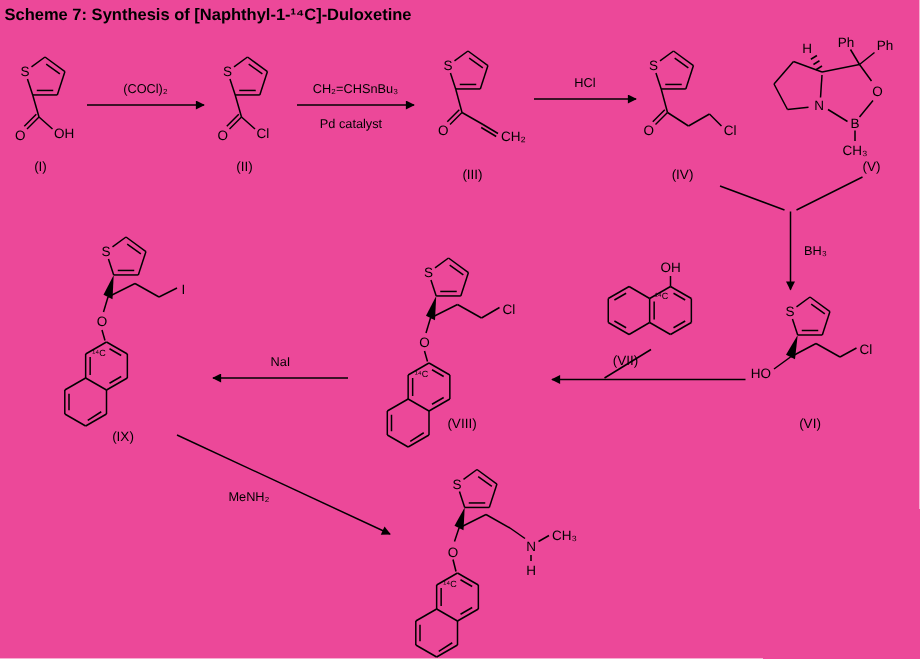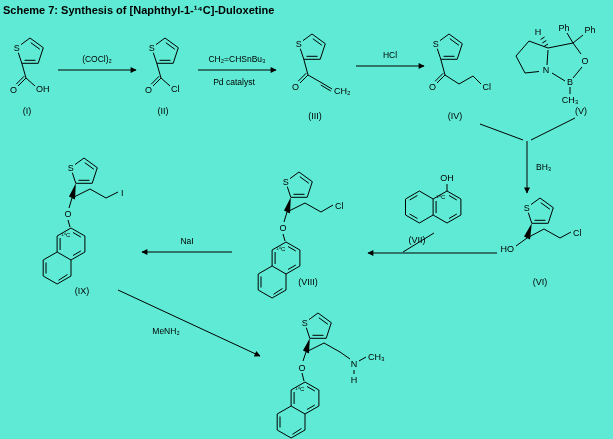--- a/index.html
+++ b/index.html
@@ -1,16 +1,16 @@
 <!DOCTYPE html>
 <html><head>
 <meta charset="utf-8">
 <style>
   html,body{margin:0;padding:0;background:#fff}
-  .canvas{position:relative;width:613px;height:439px;background:#5eead4;
+  .canvas{position:relative;width:613px;height:439px;background:#ec4899;
           font-family:"Liberation Sans",sans-serif;overflow:hidden}
   .title{position:absolute;left:3px;top:4px;font-size:11px;font-weight:bold;color:#000;white-space:nowrap}
   svg{position:absolute;left:0;top:0}
   svg text{font-family:"Liberation Sans",sans-serif;font-size:9px;fill:#000;stroke:none}
   svg text.small{font-size:6px}
   svg text.rg{font-size:8.5px}
   svg text.lbl{font-size:9px}
 </style>
 </head>
 <body>

